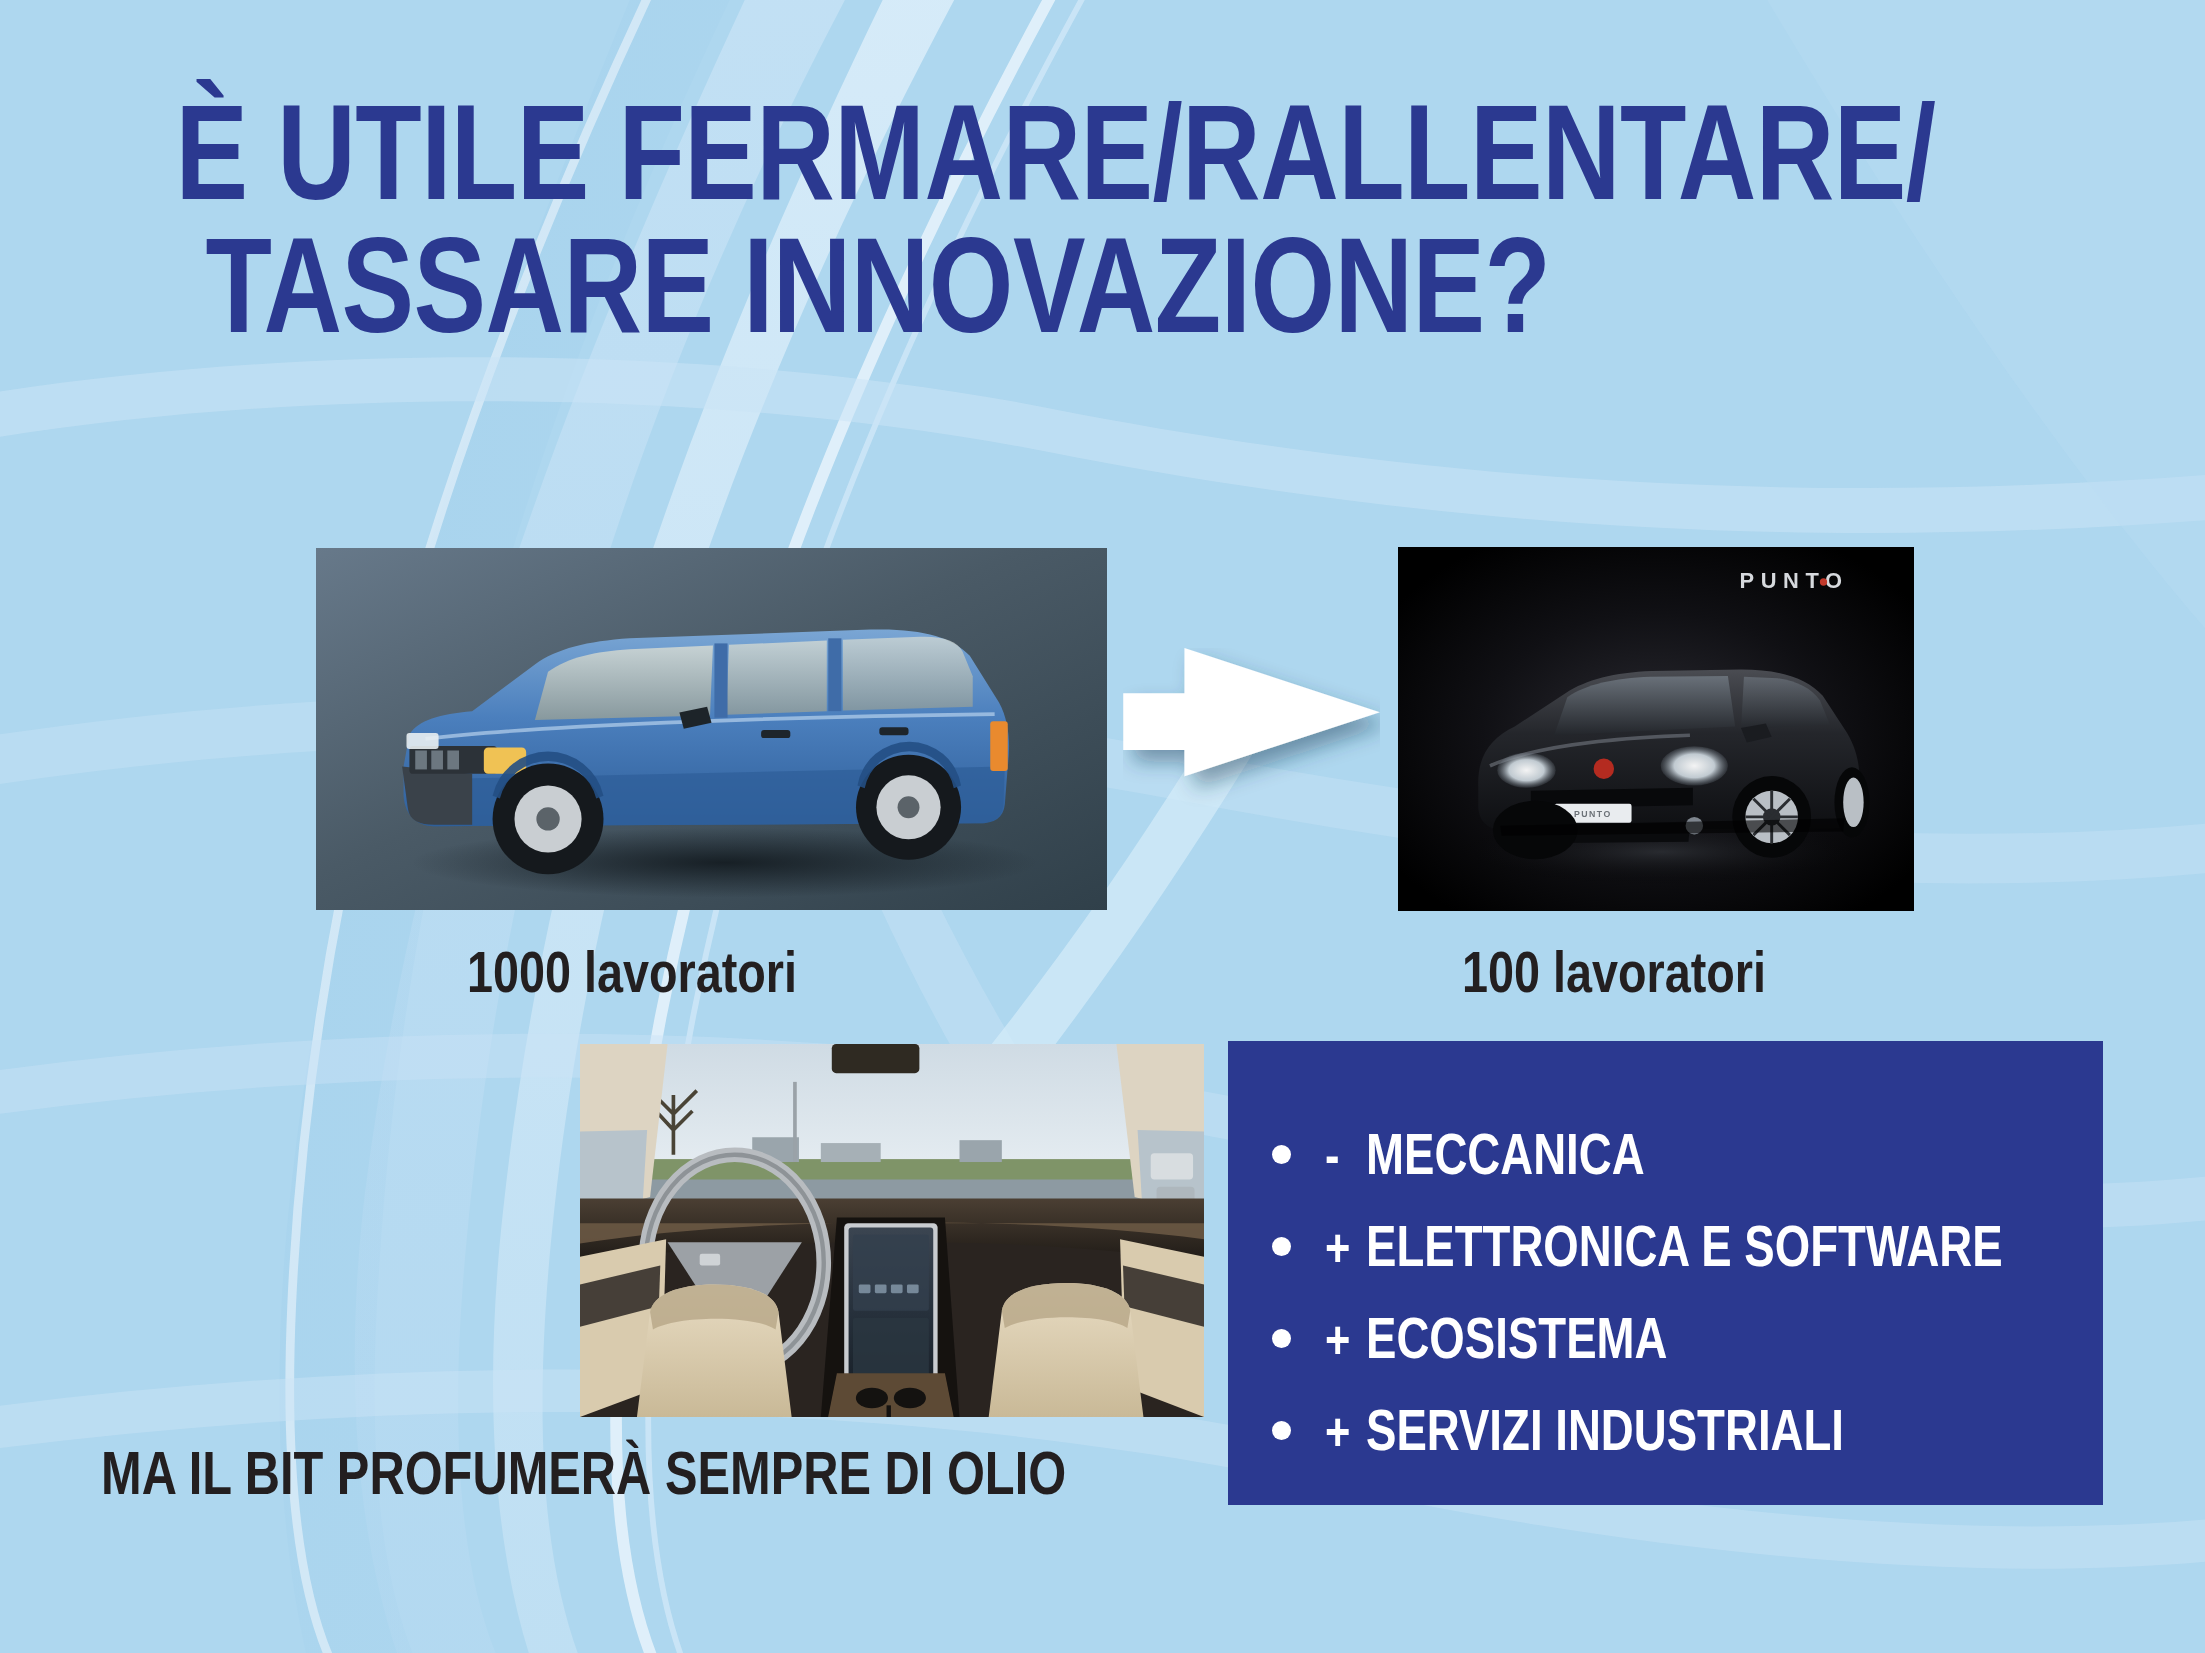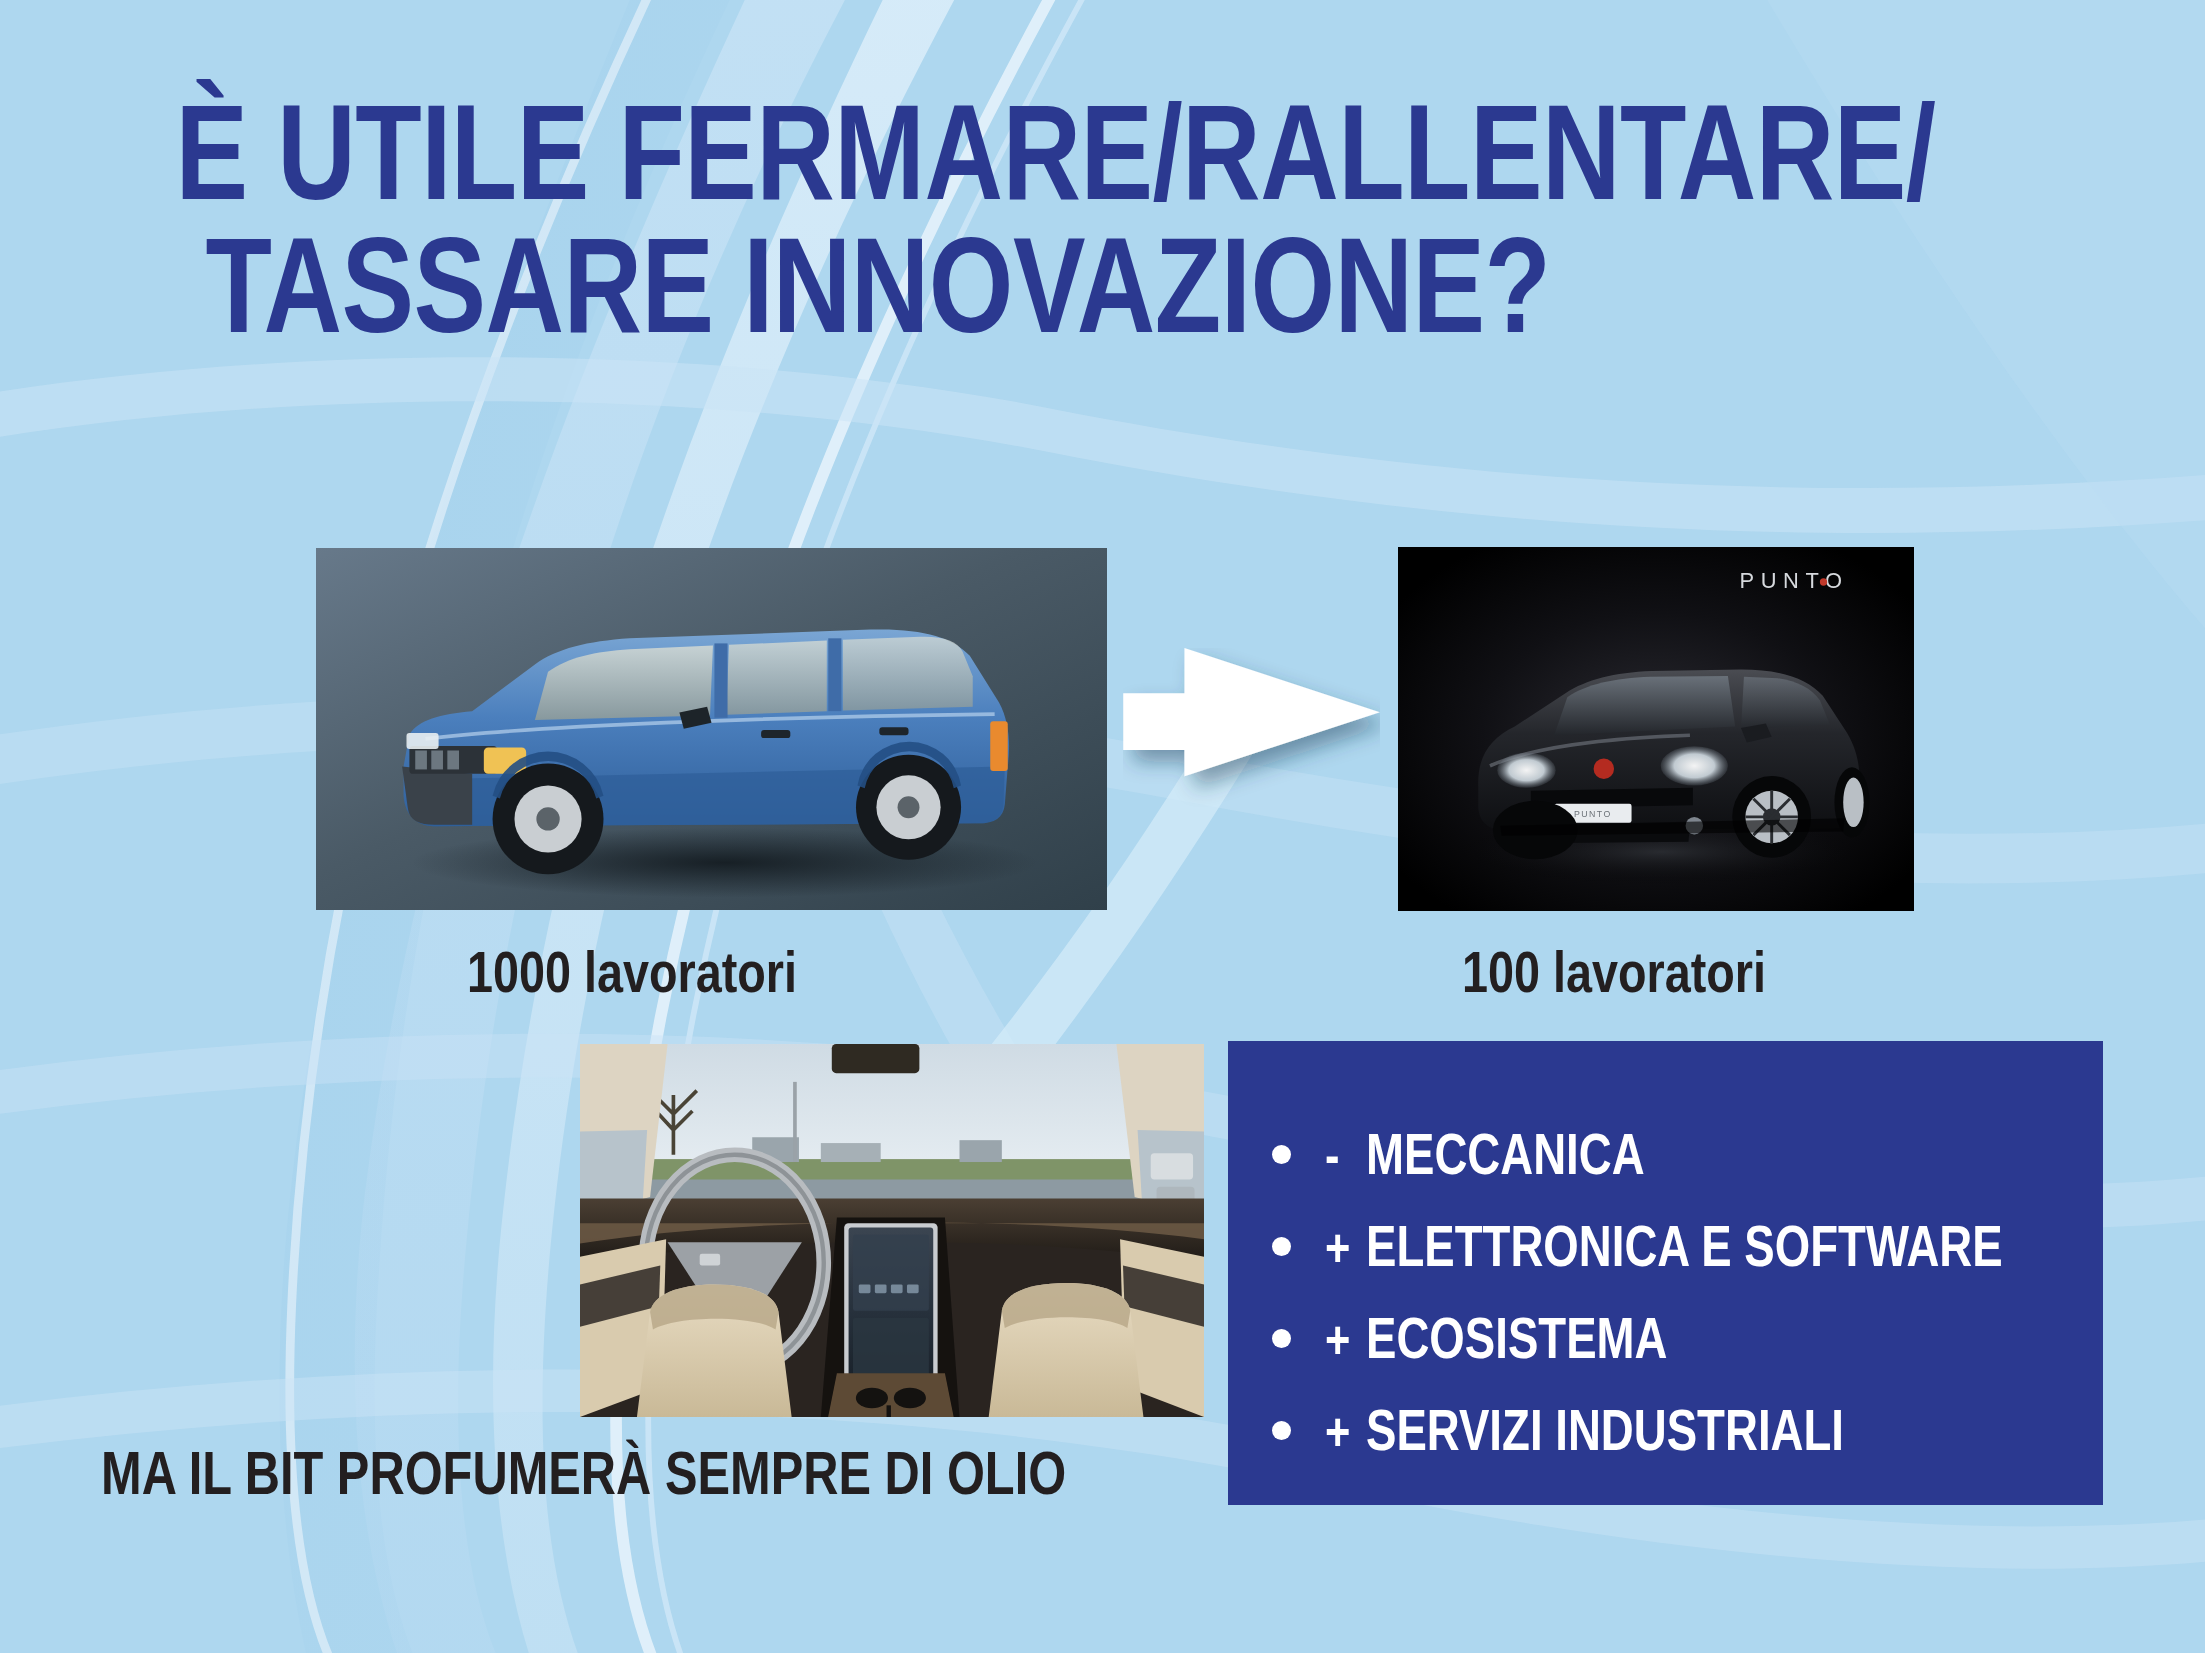--- a/index.html
+++ b/index.html
@@ -46,20 +46,21 @@
     transform: scaleX(0.80);
     transform-origin: center center;
     white-space: nowrap;
   }
 
   
   .photo {
     position: absolute;
     z-index: 4;
     overflow: hidden;
+    font-weight: bold;
   }
   .photo-uno {
     left: 316px;
     top: 548px;
     width: 791px;
     height: 362px;
     background: linear-gradient(160deg, #5d7080 0%, #45555f 45%, #2e3b45 100%);
   }
   .photo-punto {
     left: 1398px;

